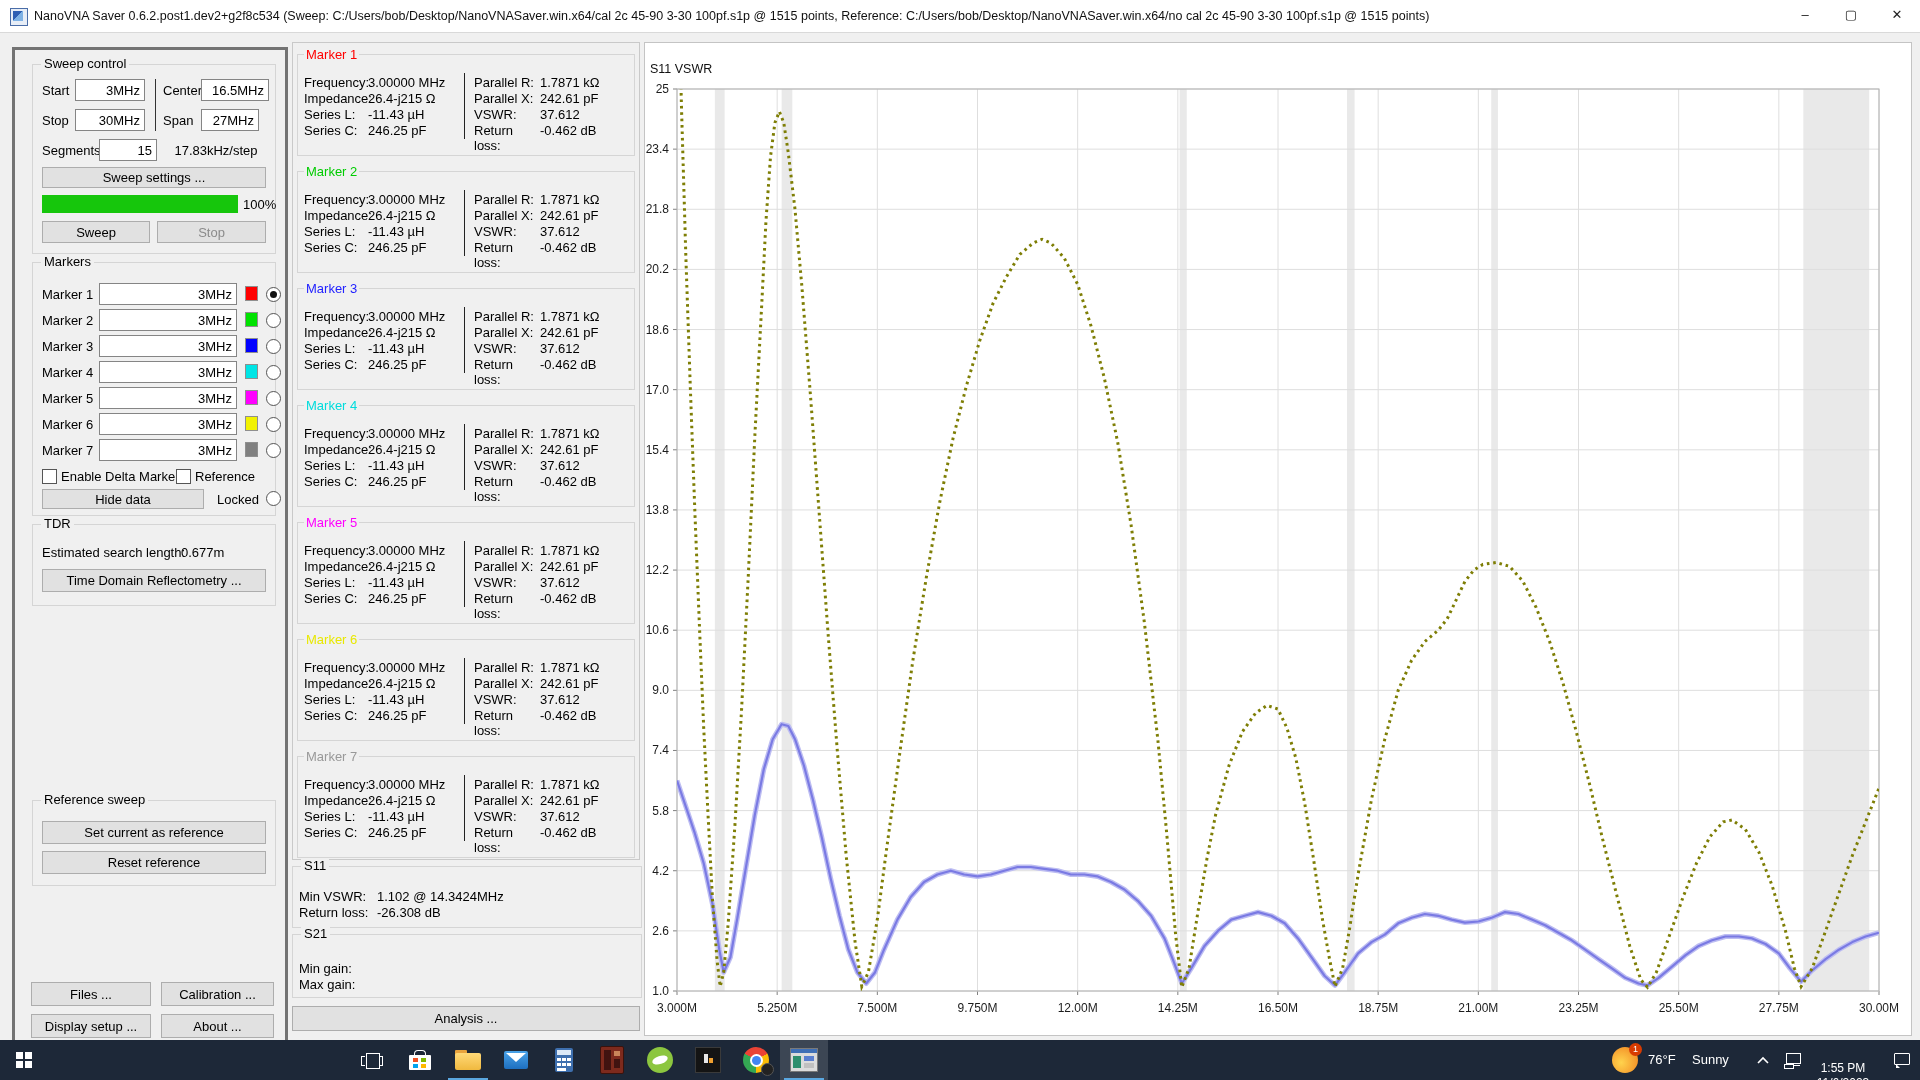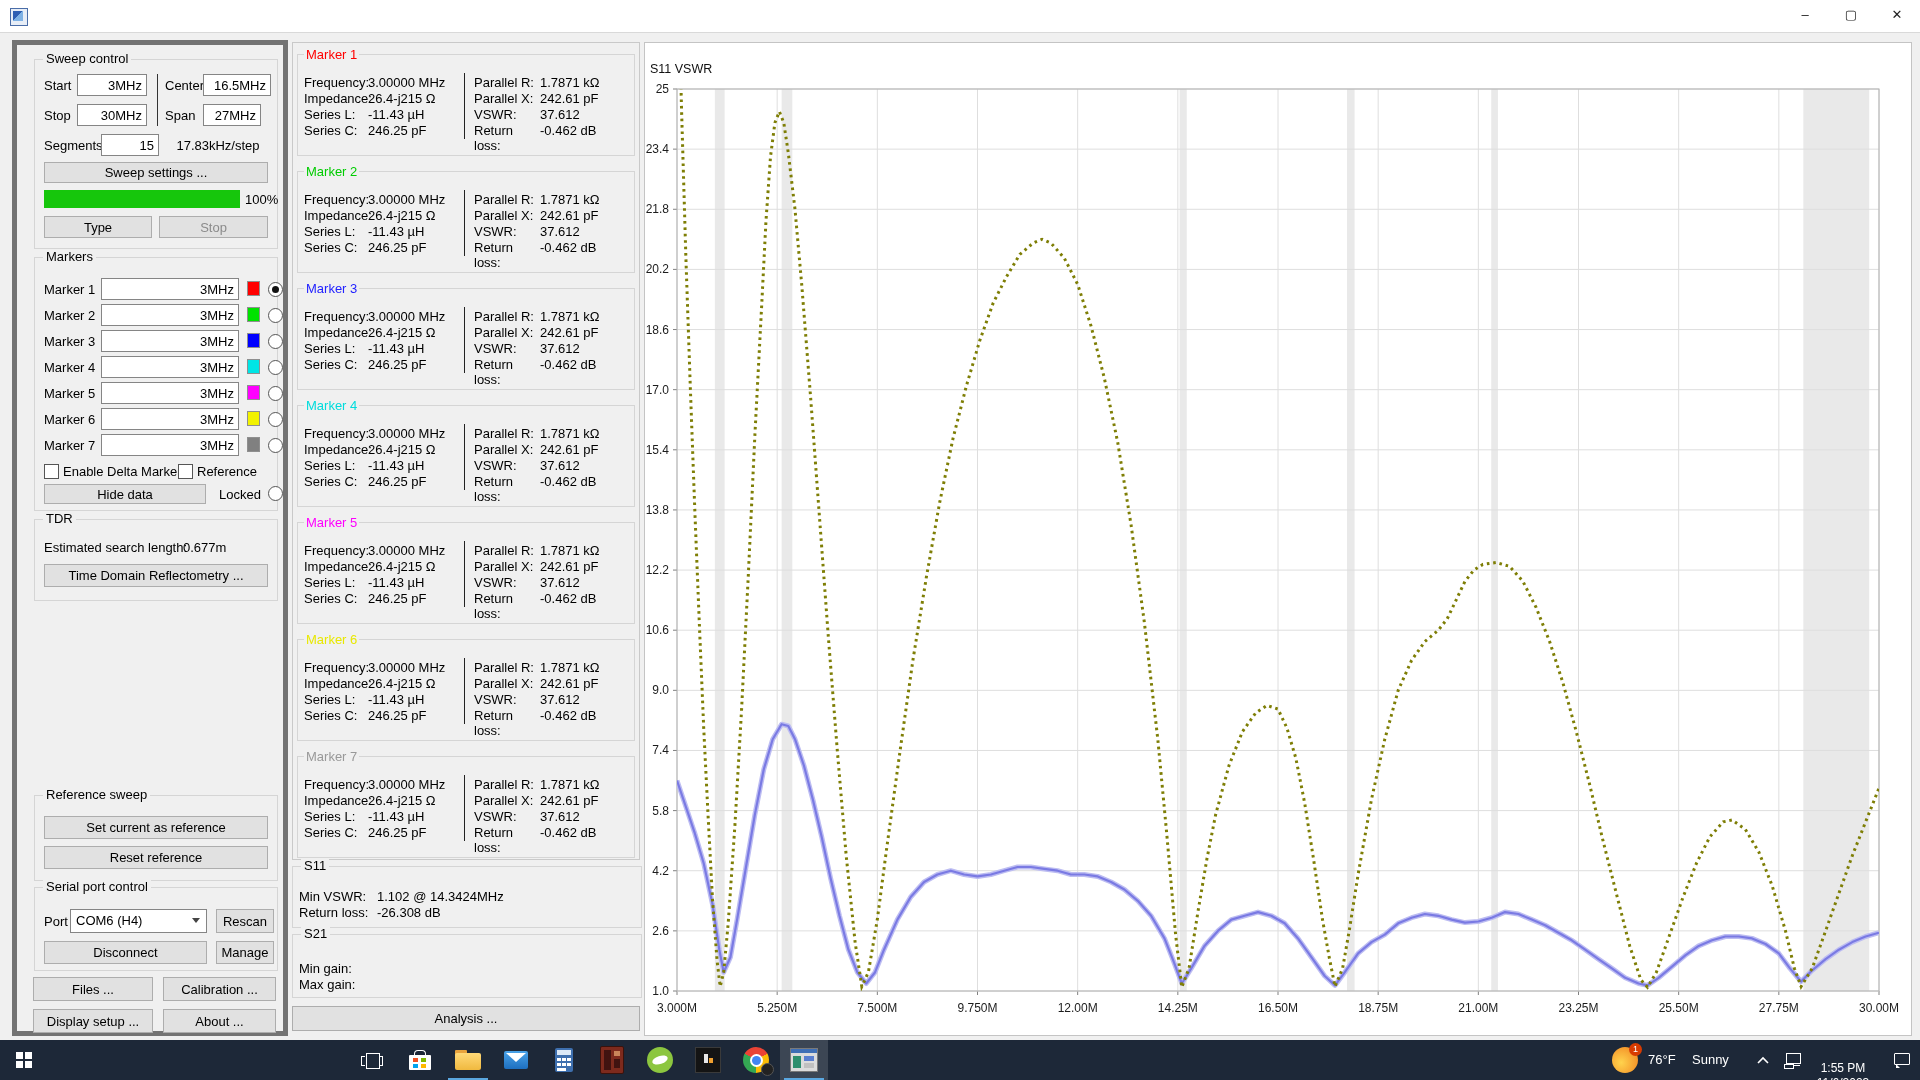--- a/index.html
+++ b/index.html
@@ -18,21 +18,21 @@
   .btn{position:absolute;background:#e1e1e1;border:1px solid #adadad;font-size:13px;
        display:flex;align-items:center;justify-content:center;box-sizing:border-box;white-space:nowrap;}
   .btn.dis{color:#8b8b8b;}
   .inp{position:absolute;background:#fff;border:1px solid #858585;font-size:13px;font-family:"Liberation Sans",sans-serif;
        text-align:right;padding:0 4px;box-sizing:border-box;color:#000;}
   .lbl{position:absolute;font-size:13px;line-height:15px;white-space:nowrap;}
   .cb{position:absolute;width:13px;height:13px;background:#fff;border:1px solid #555;}
   .radio{position:absolute;width:13px;height:13px;background:#fff;border:1px solid #555;border-radius:50%;}
   .radio.sel::after{content:"";position:absolute;left:3px;top:3px;width:7px;height:7px;border-radius:50%;background:#111;}
   
-  #sidebar{left:12px;top:40px;width:276px;height:996px;border:5px solid #737373;box-sizing:border-box;}
+  #sidebar{left:12px;top:47px;width:276px;height:996px;border:3px solid #737373;box-sizing:border-box;}
   .vdiv{position:absolute;width:1px;background:#333;}
   #progress{position:absolute;background:#16c60c;}
   
   .mrow{position:absolute;left:0;top:0;width:242px;height:26px;}
   .mrow .lab{position:absolute;left:9px;top:4px;font-size:13px;}
   .mrow .inp{left:66px;top:0;width:138px;height:22px;}
   .mrow .swatch{position:absolute;left:212px;top:3px;width:13px;height:15px;border:1px solid #8f8f8f;box-sizing:border-box;}
   .mrow .radio{left:233px;top:4px;}
   
   #marker-panel{left:292px;top:42px;width:348px;height:818px;border:1px solid #c9c9c9;box-sizing:border-box;}
@@ -71,20 +71,21 @@
   .weather .bdg{position:absolute;right:-4px;top:-4px;width:13px;height:13px;border-radius:50%;background:#d83b01;
                 color:#fff;font-size:9px;line-height:13px;text-align:center;}
 </style>
 </head>
 <body>
 
 <div id="titlebar" class="abs">
   <div id="app-icon" class="abs">
       <span></span>
     </div>
+  <div id="title-text" class="abs">NanoVNA Saver 0.6.2.post1.dev2+g2f8c534 (Sweep: C:/Users/bob/Desktop/NanoVNASaver.win.x64/cal 2c 45-90 3-30 100pf.s1p @ 1515 points, Reference: C:/Users/bob/Desktop/NanoVNASaver.win.x64/no cal 2c 45-90 3-30 100pf.s1p @ 1515 points)</div>
   <div class="wbtn abs" style="left:1782px;">–</div>
   <div class="wbtn abs" style="left:1828px;">▢</div>
   <div class="wbtn abs" style="left:1874px;">✕</div>
 </div>
 
 <div id="sidebar" class="abs">
 
   <div class="grp" style="left:17px;top:14px;width:242px;height:188px;">
     <span class="grp-t">Sweep control</span>
     <span class="lbl" style="left:9px;top:18px;">Start</span>
@@ -95,21 +96,21 @@
     <span class="lbl" style="left:9px;top:48px;">Stop</span>
     <input class="inp" style="left: 42px; top: 44px; width: 70px; height: 22px;" readonly="" value="30MHz">
     <span class="lbl" style="left:130px;top:48px;">Span</span>
     <input class="inp" style="left: 168px; top: 44px; width: 58px; height: 22px;" readonly="" value="27MHz">
     <span class="lbl" style="left:9px;top:78px;">Segments</span>
     <input class="inp" style="left: 66px; top: 74px; width: 58px; height: 22px;" readonly="" value="15">
     <span class="lbl" style="left:130px;top:78px;width:106px;text-align:center;">17.83kHz/step</span>
     <div class="btn" style="left:9px;top:102px;width:224px;height:21px;">Sweep settings ...</div>
     <div id="progress" style="left:9px;top:130px;width:196px;height:18px;"></div>
     <span class="lbl" style="left:210px;top:132px;">100%</span>
-    <div class="btn" style="left:9px;top:156px;width:108px;height:22px;">Type</div>
+    <div class="btn" style="left:9px;top:156px;width:108px;height:22px;">Sweep</div>
     <div class="btn dis" style="left:124px;top:156px;width:109px;height:22px;">Stop</div>
   </div>
 
   <div class="grp" style="left:17px;top:212px;width:242px;height:252px;">
     <span class="grp-t">Markers</span>
     <div id="marker-rows">
   <div class="mrow" style="top: 20px;">
     <span class="lab">Marker 1</span>
     <input class="inp mval" readonly="" value="3MHz" style="">
     <span class="swatch" style="background: rgb(255, 0, 0);"></span>
@@ -173,31 +174,20 @@
     <span class="lbl" style="left:148px;top:20px;">0.677m</span>
     <div class="btn" style="left:9px;top:44px;width:224px;height:23px;">Time Domain Reflectometry ...</div>
   </div>
 
   <div class="grp" style="left:17px;top:750px;width:242px;height:84px;">
     <span class="grp-t">Reference sweep</span>
     <div class="btn" style="left:9px;top:20px;width:224px;height:23px;">Set current as reference</div>
     <div class="btn" style="left:9px;top:50px;width:224px;height:23px;">Reset reference</div>
   </div>
 
-  <div class="grp" style="left:17px;top:842px;width:242px;height:82px;">
-    <span class="grp-t">Serial port control</span>
-    <span class="lbl" style="left:9px;top:26px;">Port</span>
-    <div style="position:absolute;left:35px;top:21px;width:137px;height:24px;background:#fff;border:1px solid #858585;box-sizing:border-box;">
-      <span class="lbl" style="left:5px;top:3px;">COM6 (H4)</span>
-      <span style="position:absolute;right:6px;top:8px;width:0;height:0;border-left:4px solid transparent;border-right:4px solid transparent;border-top:5px solid #444;"></span>
-    </div>
-    <div class="btn" style="left:181px;top:21px;width:58px;height:24px;">Rescan</div>
-    <div class="btn" style="left:9px;top:53px;width:163px;height:23px;">Disconnect</div>
-    <div class="btn" style="left:181px;top:53px;width:58px;height:23px;">Manage</div>
-  </div>
 
   <div class="btn" style="left:16px;top:932px;width:120px;height:24px;">Files ...</div>
   <div class="btn" style="left:146px;top:932px;width:113px;height:24px;">Calibration ...</div>
   <div class="btn" style="left:16px;top:964px;width:120px;height:24px;">Display setup ...</div>
   <div class="btn" style="left:146px;top:964px;width:113px;height:24px;">About ...</div>
 </div>
 
 <div id="marker-panel" class="abs">
   <div id="marker-blocks">
   <div class="mblock">

